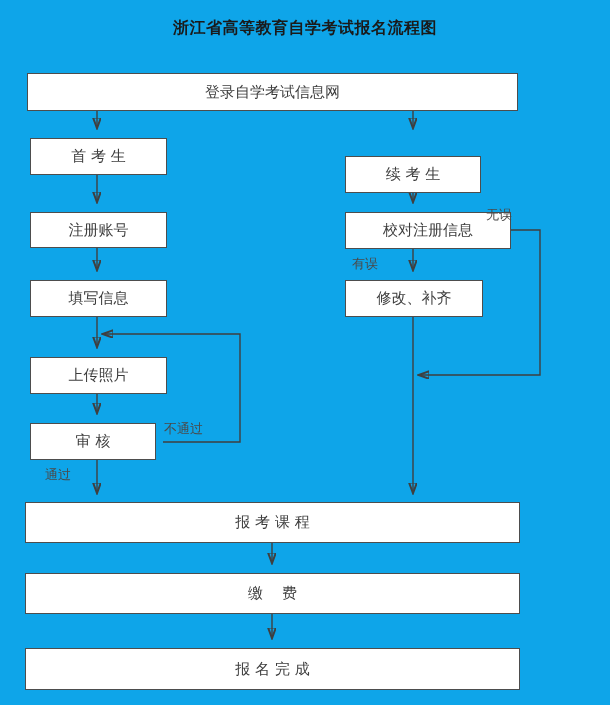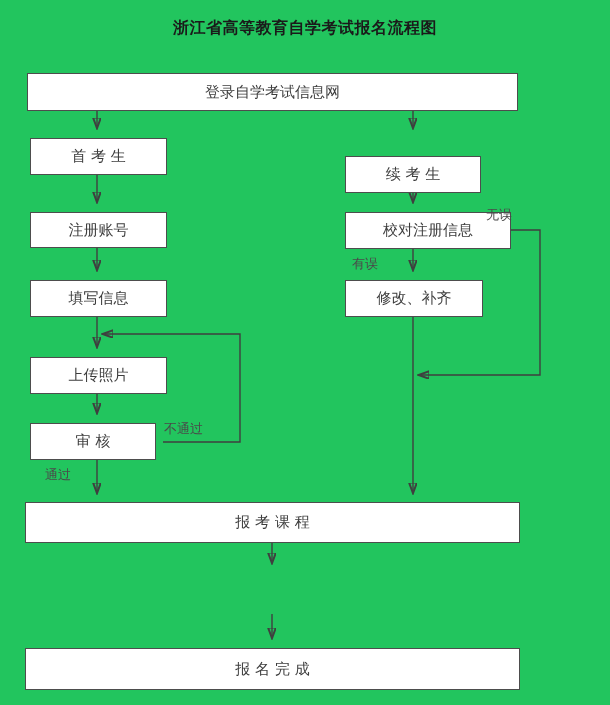--- a/index.html
+++ b/index.html
@@ -7,21 +7,21 @@
     padding: 0;
     background: #ffffff;
   }
   body {
     font-family: "DejaVu Sans", "Liberation Sans", sans-serif;
   }
   #canvas {
     position: relative;
     width: 610px;
     height: 705px;
-    background: #22c55e;
+    background: #0ea5e9;
     overflow: hidden;
   }
   #title {
     position: absolute;
     left: 0;
     top: 18px;
     width: 610px;
     text-align: center;
     font-size: 16px;
     font-weight: bold;
@@ -112,20 +112,21 @@
   <div class="node" style="left:30px;  top:280px; width:137px; height:37px;">填写信息</div>
 
   <div class="node" style="left:345px; top:280px; width:138px; height:37px;">修改、补齐</div>
 
   <div class="node" style="left:30px;  top:357px; width:137px; height:37px;">上传照片</div>
 
   <div class="node" style="left:30px;  top:423px; width:126px; height:37px;">审 核</div>
 
   <div class="node" style="left:25px;  top:502px; width:495px; height:41px;">报 考 课 程</div>
 
+  <div class="node" style="left:25px;  top:573px; width:495px; height:41px;">缴    费</div>
 
   <div class="node" style="left:25px;  top:648px; width:495px; height:42px;">报 名 完 成</div>
 
   <div class="edge-label" style="left:486px; top:206px;">无误</div>
 
   <div class="edge-label" style="left:352px; top:255px;">有误</div>
 
   <div class="edge-label" style="left:164px; top:410px;margin-top:10px;">不通过</div>
 
   <div class="edge-label" style="left:45px;  top:466px;">通过</div>

